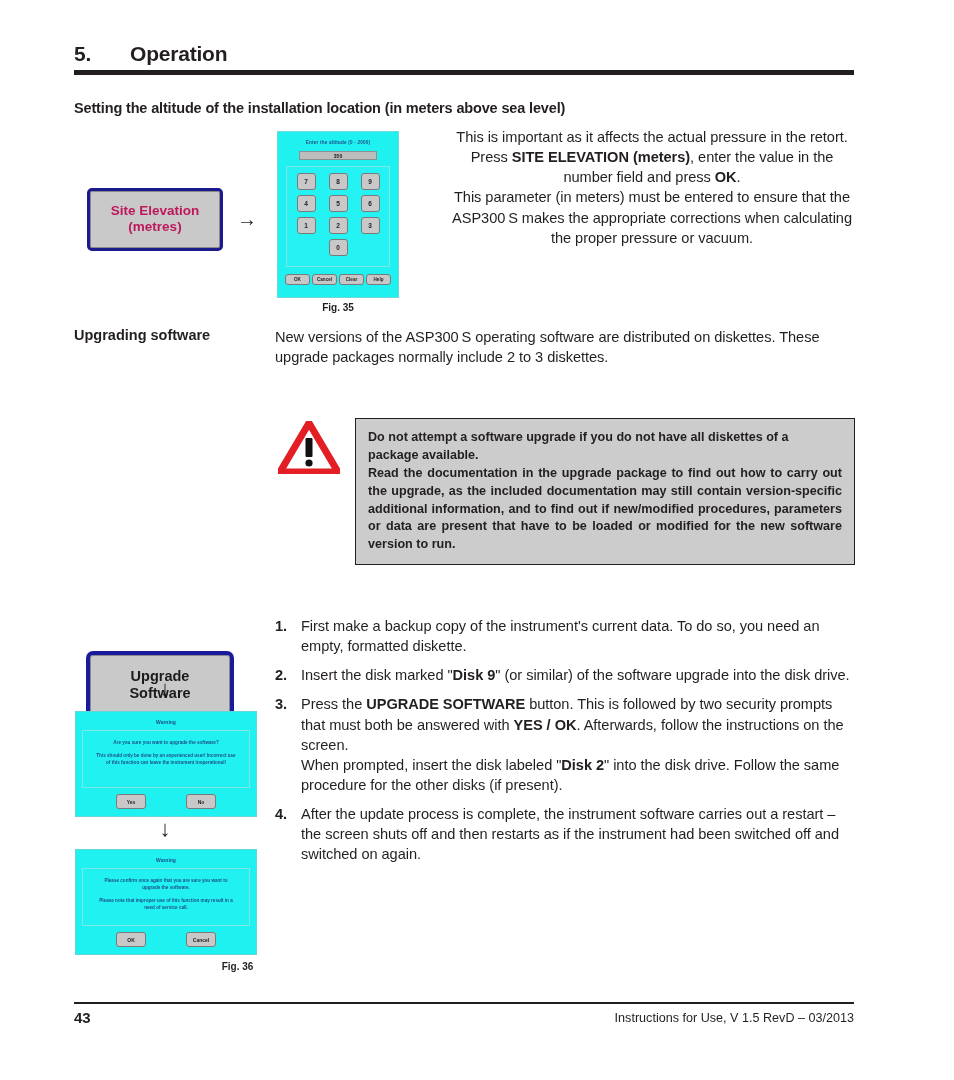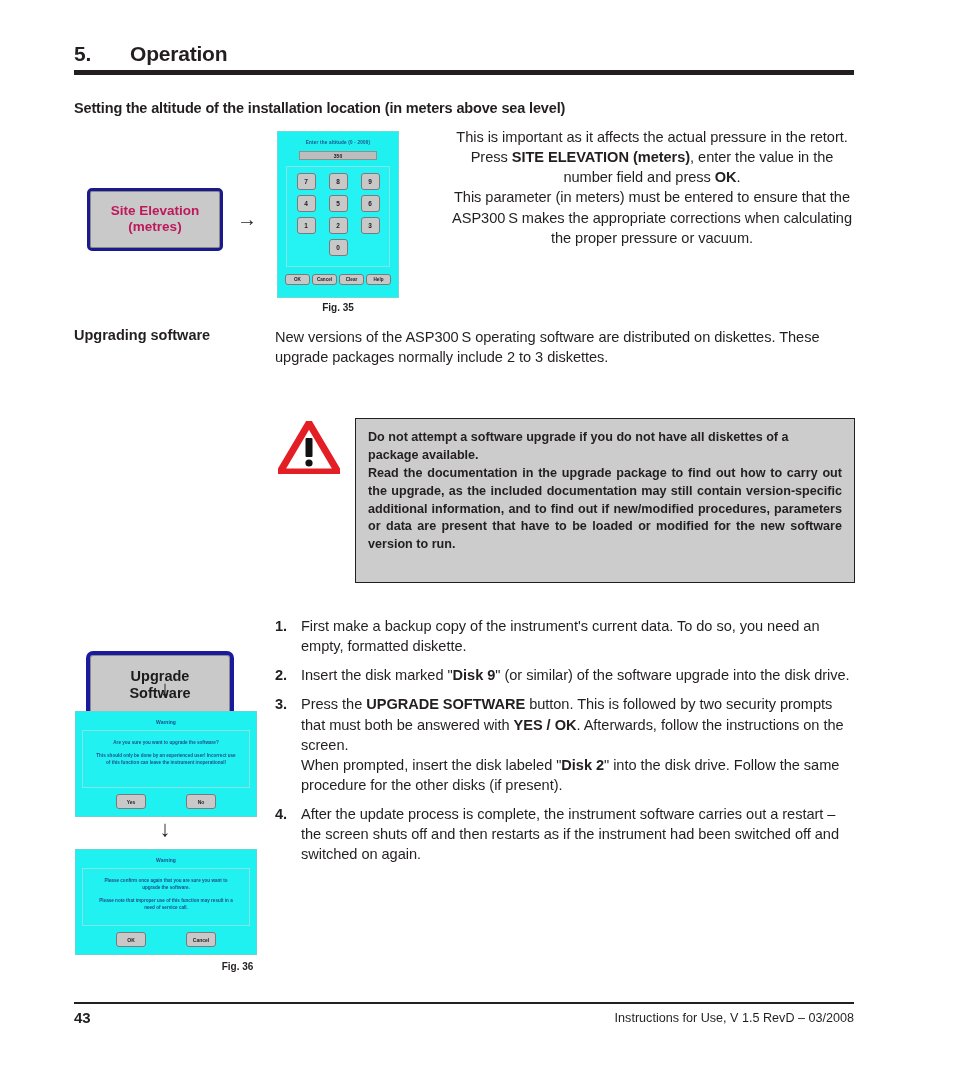--- a/index.html
+++ b/index.html
@@ -196,21 +196,21 @@
     position: absolute;
     left: 278px; top: 421px;
     width: 62px; height: 53px;
   }
   .warn-box {
     position: absolute;
     left: 355px; top: 418px;
     width: 500px;
     background: #cccccc;
     border: 1px solid #231f20;
-    padding: 10px 12px 28px 12px;
+    padding: 10px 12px 10px 12px;
     font-weight: bold;
     font-size: 12.6px;
     line-height: 1.42;
     color: #231f20;
   }
   .warn-box p { margin: 0; }
   .warn-box .justified {
     text-align: justify;
     text-justify: inter-word;
   }
@@ -474,15 +474,15 @@
       <div class="step">
         <div class="step-num">4.</div>
         <div class="step-body">
           <p><span>After the update process is complete, the instrument software carries out a restart – the screen shuts off and then restarts as if the instrument had been switched off and switched on again.</span></p>
         </div>
       </div>
     </div>
 
   <div class="footer-rule"></div>
   <div class="footer-page">43</div>
-  <div class="footer-info">Instructions for Use, V 1.5 RevD – 03/2008</div>
+  <div class="footer-info">Instructions for Use, V 1.5 RevD – 03/2013</div>
 
 </div>
 
 </body></html>

